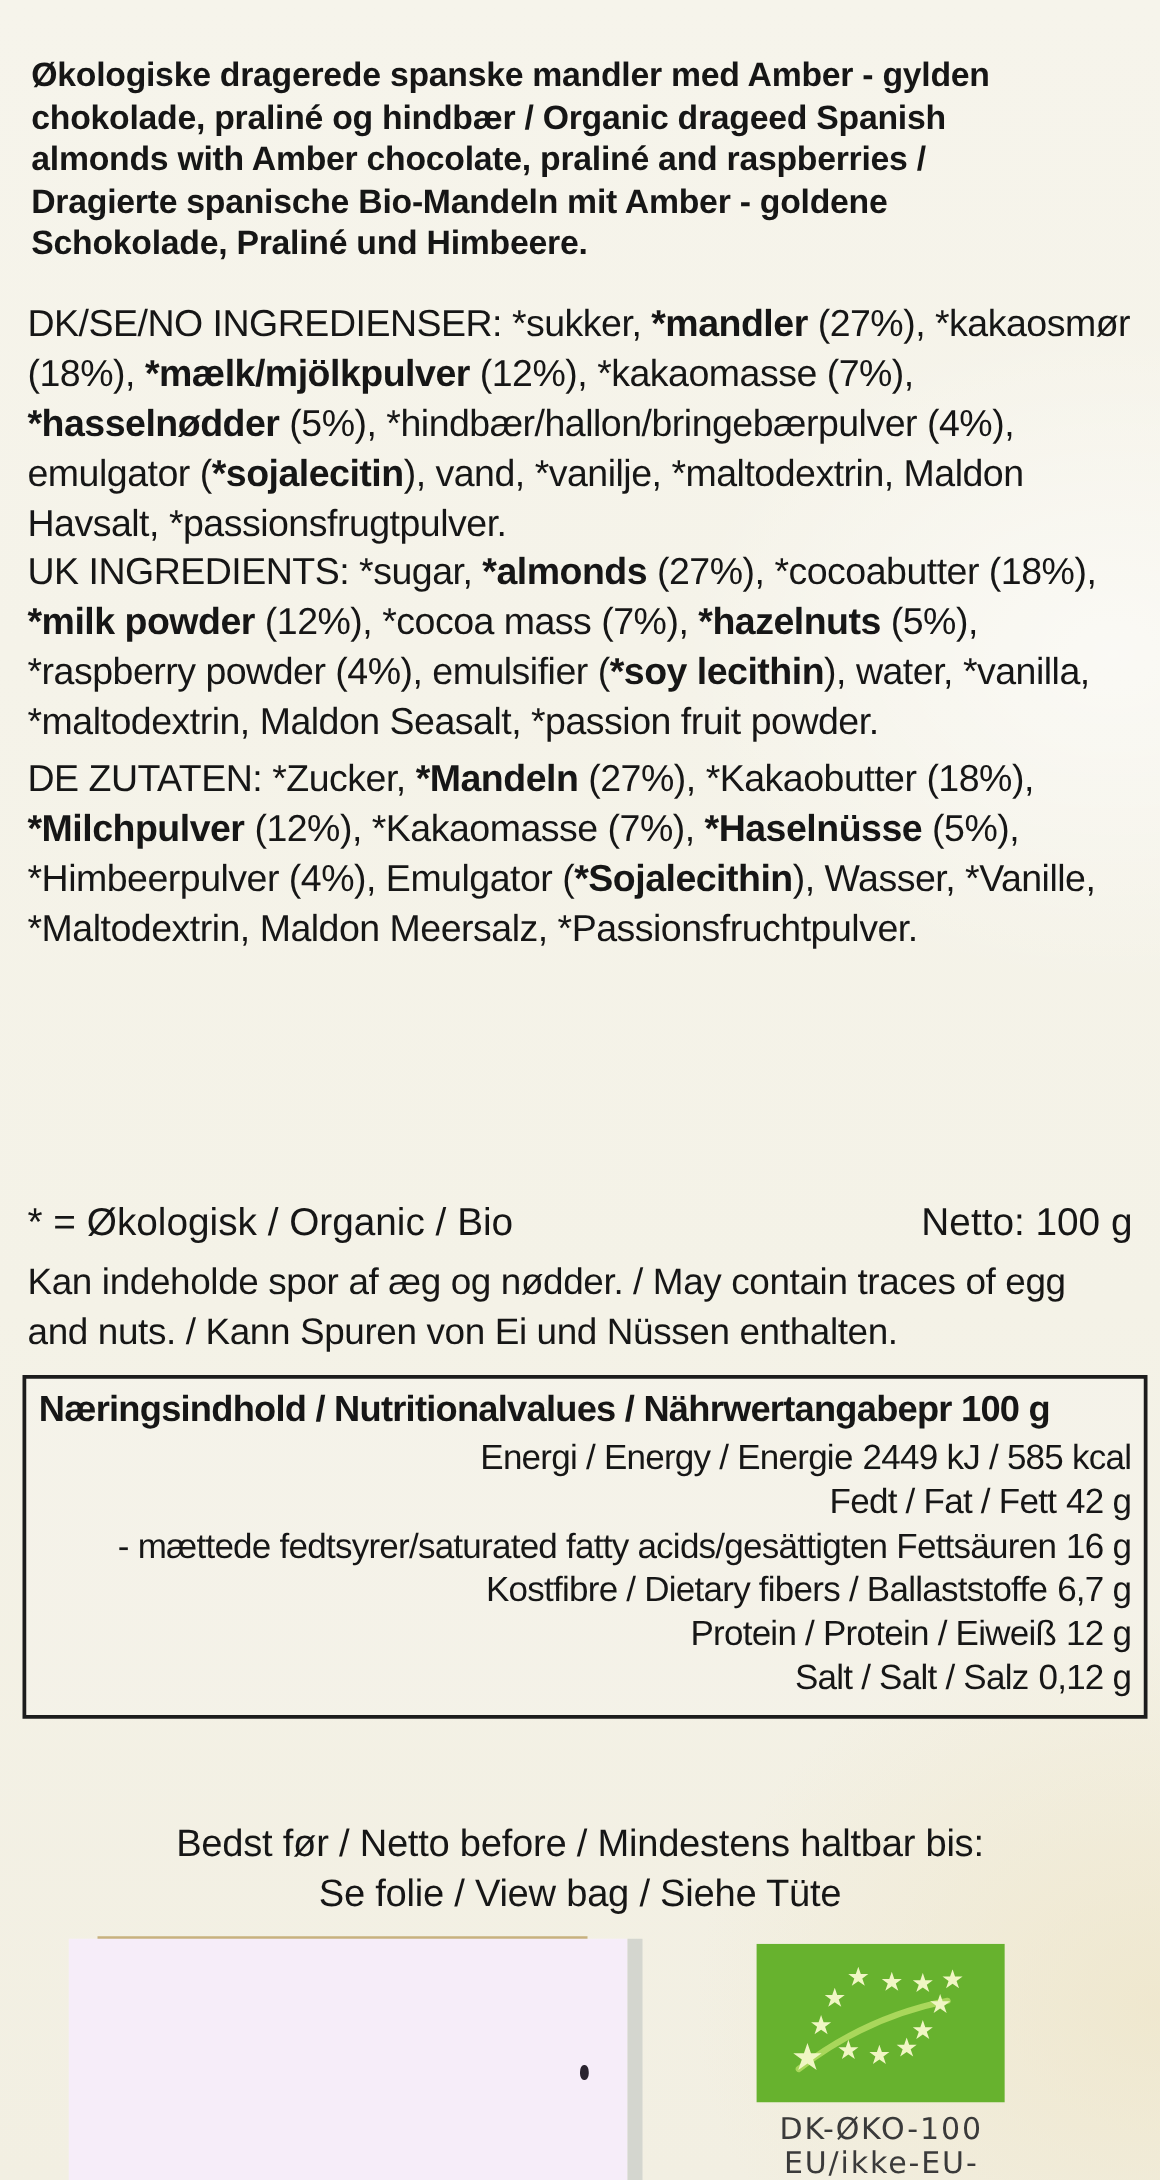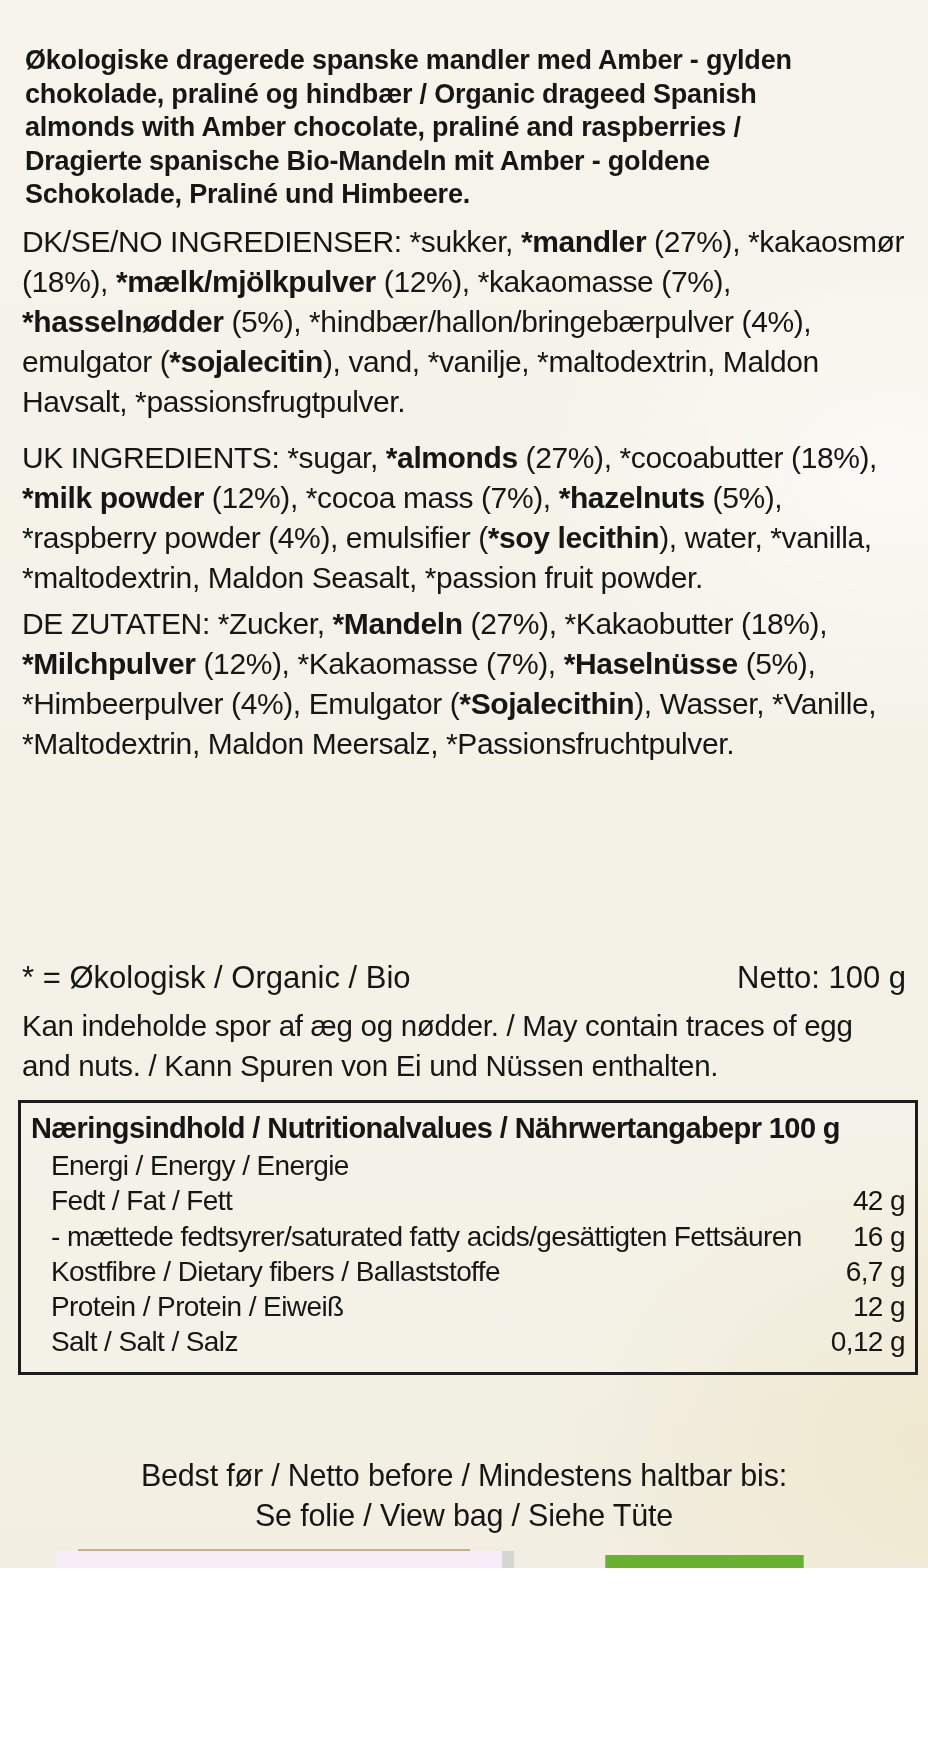--- a/index.html
+++ b/index.html
@@ -1,18 +1,18 @@
 <!DOCTYPE html>
 <html><head>
 <meta charset="utf-8">
 <style>
   html,body{margin:0;padding:0;}
   .label{
     position:relative;
-    width:928px;height:1568px;
+    width:928px;height:1744px;
     overflow:hidden;
     color:#161616;
     font-family:"Liberation Sans","DejaVu Sans",sans-serif;
     background:
       radial-gradient(620px 520px at 100% 92%, rgba(238,229,200,.75), rgba(238,229,200,0) 60%),
       radial-gradient(500px 380px at 96% 30%, rgba(255,255,255,.55), rgba(255,255,255,0) 70%),
       linear-gradient(180deg,#f6f4eb 0%,#f4f2e7 60%,#f2efe2 100%);
   }
   .abs{position:absolute;}
   
@@ -20,21 +20,21 @@
     left:25px;top:44px;width:836px;
     font-weight:bold;font-size:27px;line-height:33.5px;
     letter-spacing:-0.2px;
   }
   
   .para{
     left:22px;width:894px;
     font-size:30px;line-height:40px;letter-spacing:-0.4px;
   }
   .para .b{font-weight:bold;}
-  .p-dk{top:222px;}
+  .p-dk{top:240px;}
   .p-uk{top:438px;}
   .p-de{top:604px;}
   
   .note-row{
     left:22px;top:960px;width:884px;
     display:flex;justify-content:space-between;align-items:flex-start;
     font-size:31px;
     gap:44px;
   }
   .allergen{
@@ -47,21 +47,21 @@
     border:3px solid #1c1c1c;
     padding:5px 10px 12px 10px;
     background:rgba(255,255,255,.12);
   }
   .nutri-head{
     display:flex;justify-content:flex-start;
     font-weight:bold;font-size:29px;letter-spacing:-0.6px;
     line-height:40px;white-space:nowrap;
   }
   .nutri-row{
-    display:flex;justify-content:space-between;
+    display:flex;justify-content:flex-end;
     font-size:28px;line-height:35.3px;letter-spacing:-0.6px;
     white-space:nowrap;
     margin-left:20px;
   }
   .nutri-row .val{padding-left:8px;}
   
   .best1,.best2{left:0;width:928px;text-align:center;font-size:30.5px;letter-spacing:-0.2px;}
   .best1{top:1458px;}
   .best2{top:1498px;}
   
@@ -103,20 +103,21 @@
   <div class="abs allergen">Kan indeholde spor af æg og nødder. / May contain traces of egg and nuts. / Kann Spuren von Ei und Nüssen enthalten.</div>
 
   <div class="abs nutri">
     <div class="nutri-head">
       <span>Næringsindhold / Nutritionalvalues / Nährwertangabe</span>
       <span>pr 100 g</span>
     </div>
     <div>
         <div class="nutri-row">
           <span class="lbl">Energi / Energy / Energie</span>
+          <span class="val">2449 kJ / 585 kcal</span>
         </div>
         <div class="nutri-row">
           <span class="lbl">Fedt / Fat / Fett</span>
           <span class="val">42 g</span>
         </div>
         <div class="nutri-row">
           <span class="lbl">- mættede fedtsyrer/saturated fatty acids/gesättigten Fettsäuren</span>
           <span class="val">16 g</span>
         </div>
         <div class="nutri-row">

